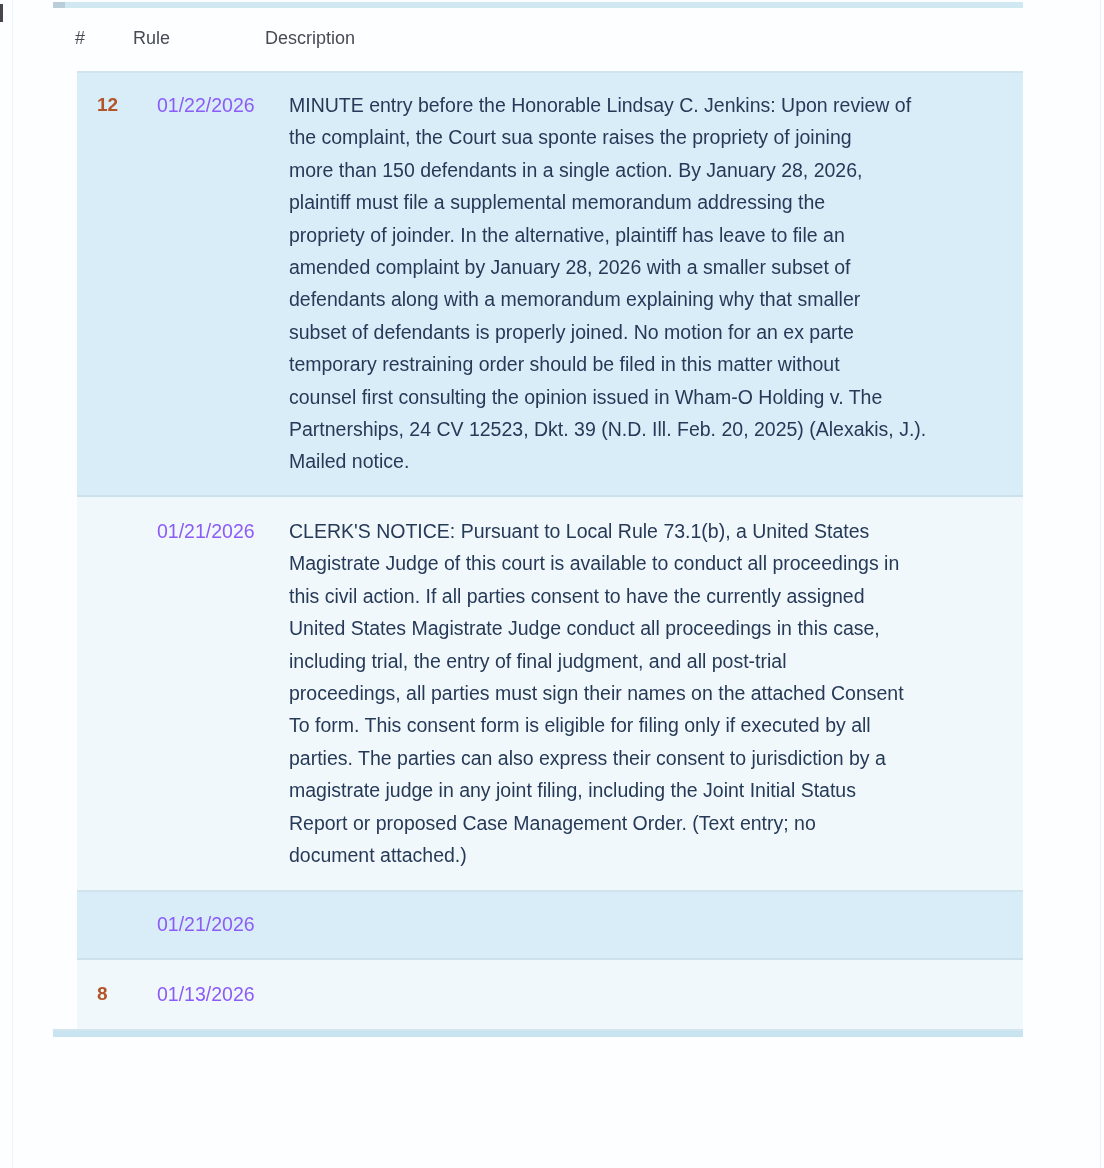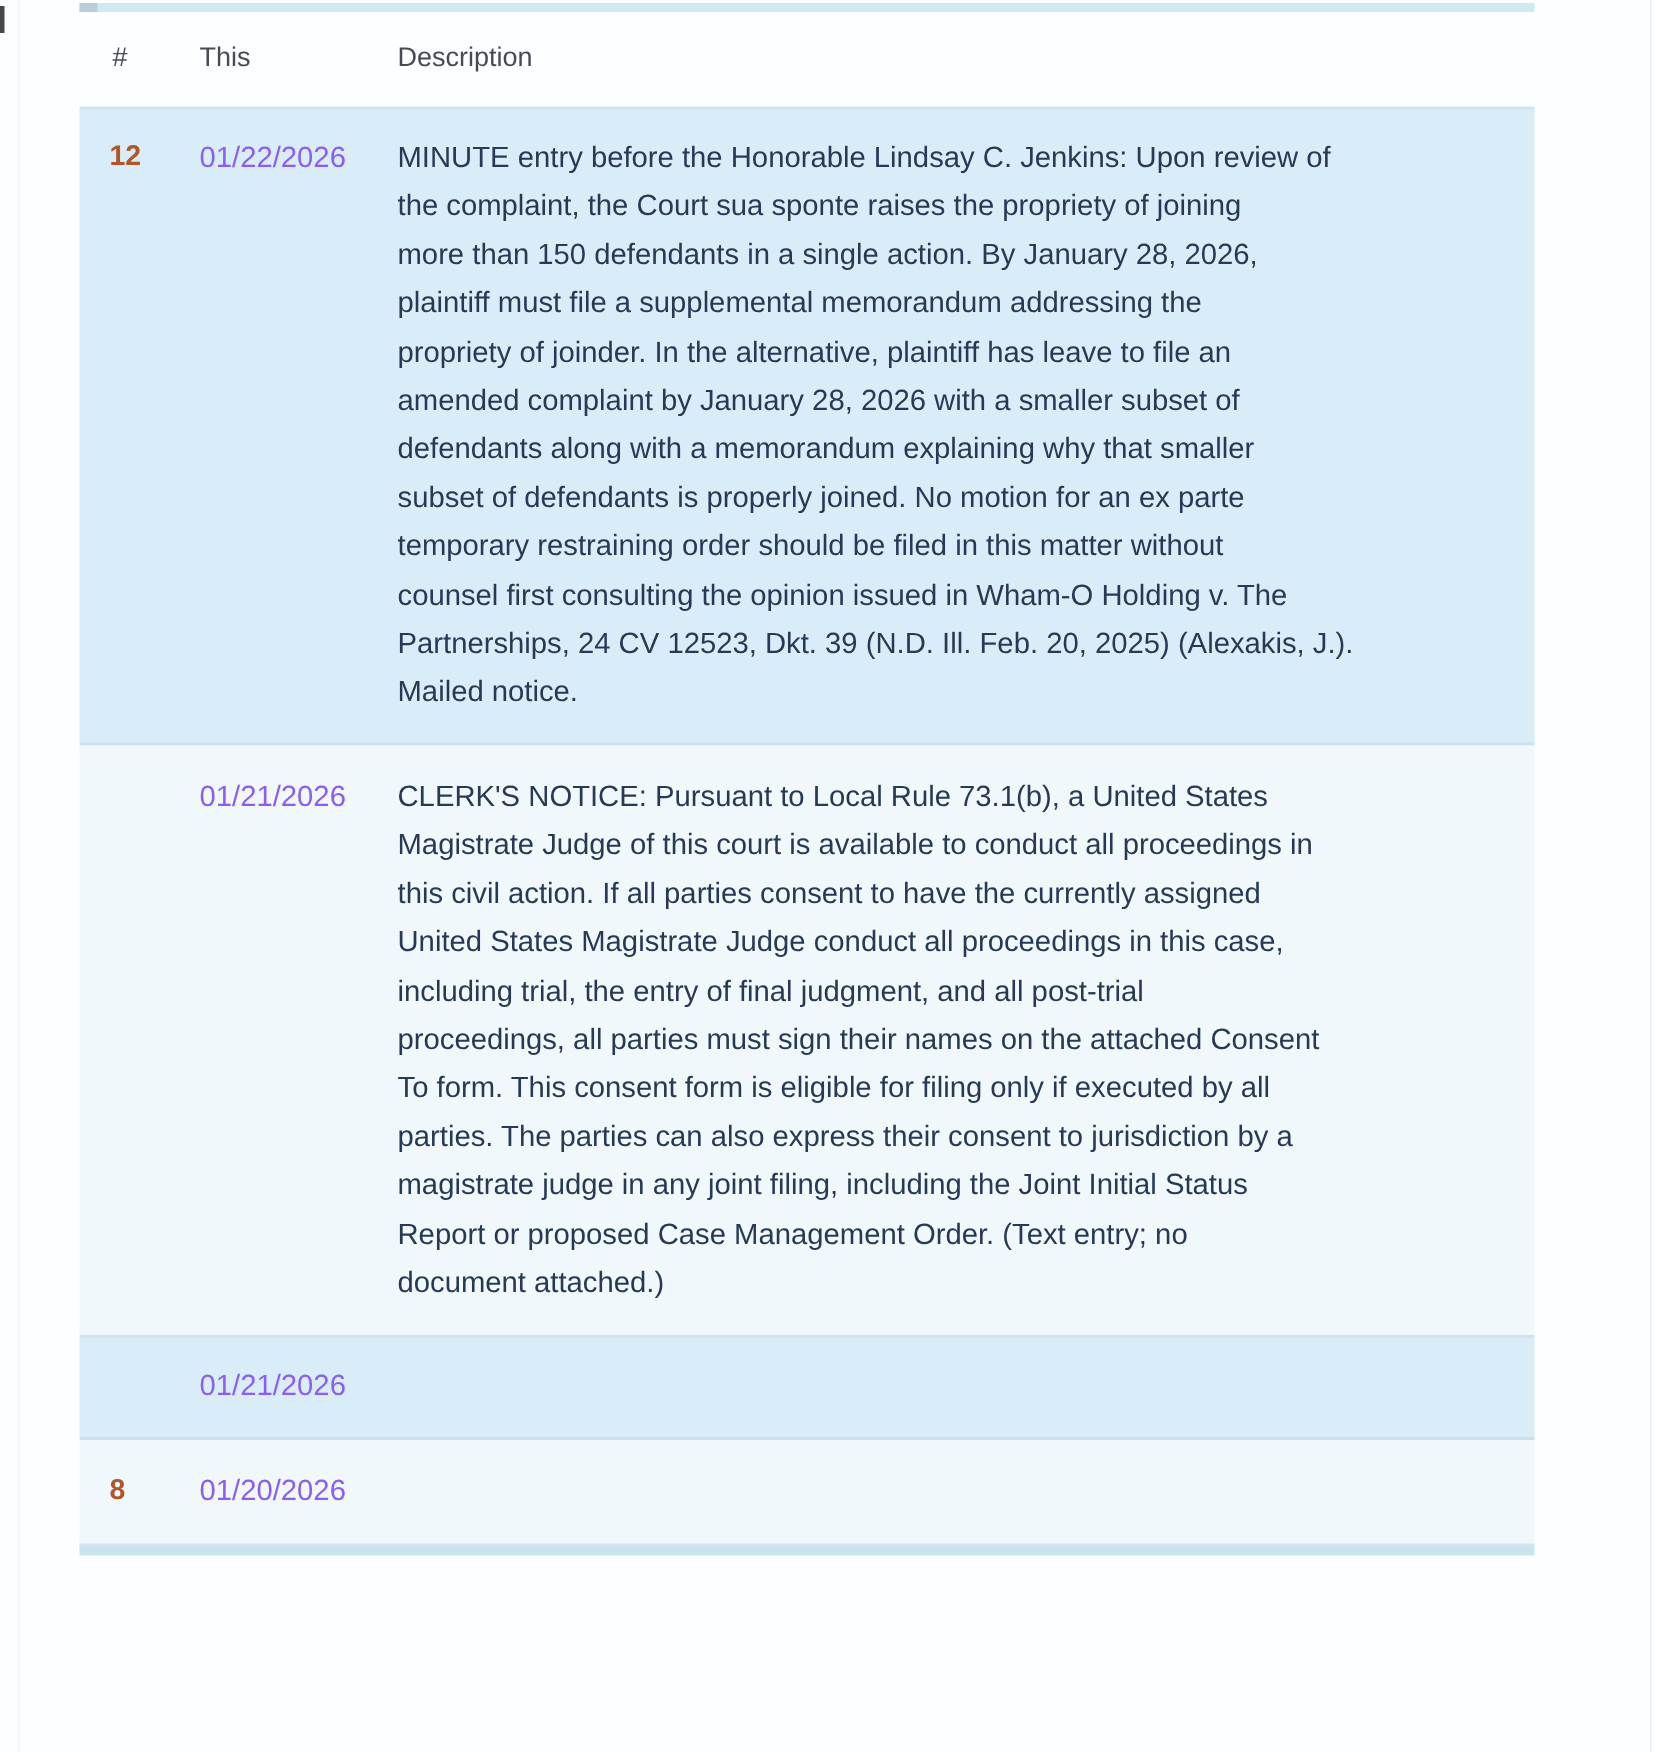--- a/index.html
+++ b/index.html
@@ -22,21 +22,21 @@
   .header-row{
     display:grid;grid-template-columns:80px 132px auto;
     padding:20px 0 22px 0;
     color:#464b55;font-size:18px;line-height:21px;
   }
   .th-num{padding-left:22px;}
 
   .docket-row{
     display:grid;grid-template-columns:80px 132px auto;
     padding:18px 0 19px 0;
-    font-size:19.5px;line-height:32.4px;color:#263a58;
+    font-size:19.5px;line-height:32.4px;color:#263a58;margin-left:24px;
   }
   .docket-row.hl{
     background:#d9edf8;
     box-shadow:inset 0 2px 0 #d0e4ee, inset 0 -2px 0 #cce1ec;
   }
   .docket-row.lt{background:#f1f8fb;}
 
   .cell-num{padding-left:20px;font-weight:bold;color:#b2552a;font-size:19px;}
   .cell-date{color:#8b5cf6;}
   .cell-desc{white-space:pre-line;max-width:742px;padding-right:26px;}
@@ -51,21 +51,21 @@
 <div class="corner-tick"></div>
 
 <div class="table-wrap">
 
   <div class="prev-row-strip">
     <div class="tip"></div>
   </div>
 
   <div class="header-row">
     <div class="th-num">#</div>
-    <div class="th-date">This</div>
+    <div class="th-date">Rule</div>
     <div class="th-desc">Description</div>
   </div>
 
   <div id="rows-container">
   <div class="docket-row hl">
     <div class="cell-num">12</div>
     <div class="cell-date">01/22/2026</div>
     <div class="cell-desc">MINUTE entry before the Honorable Lindsay C. Jenkins: Upon review of
 the complaint, the Court sua sponte raises the propriety of joining
 more than 150 defendants in a single action. By January 28, 2026,
@@ -96,19 +96,19 @@
 document attached.)</div>
   </div>
 
   <div class="docket-row hl">
     <div class="cell-num"></div>
     <div class="cell-date">01/21/2026</div>
   </div>
 
   <div class="docket-row lt">
     <div class="cell-num">8</div>
-    <div class="cell-date">01/20/2026</div>
+    <div class="cell-date">01/13/2026</div>
   </div>
 </div>
 
   <div class="next-row-strip"></div>
 
 </div>
 
 </body></html>

